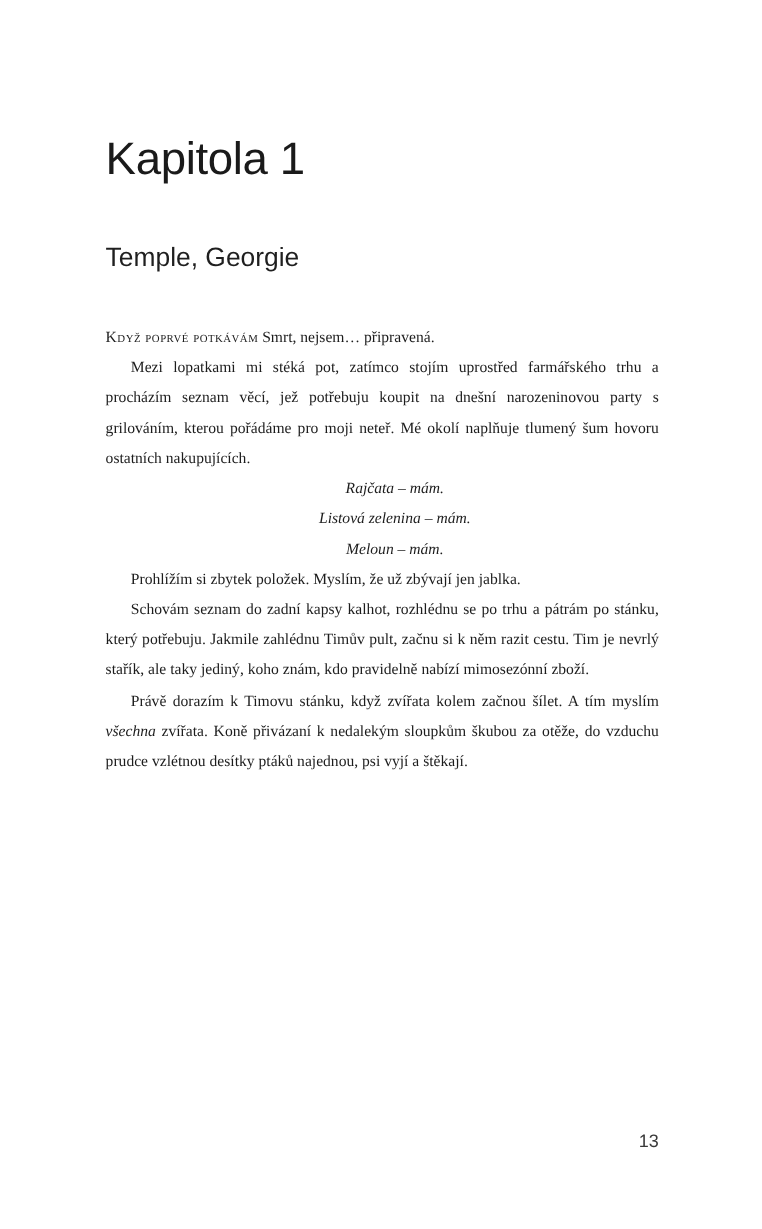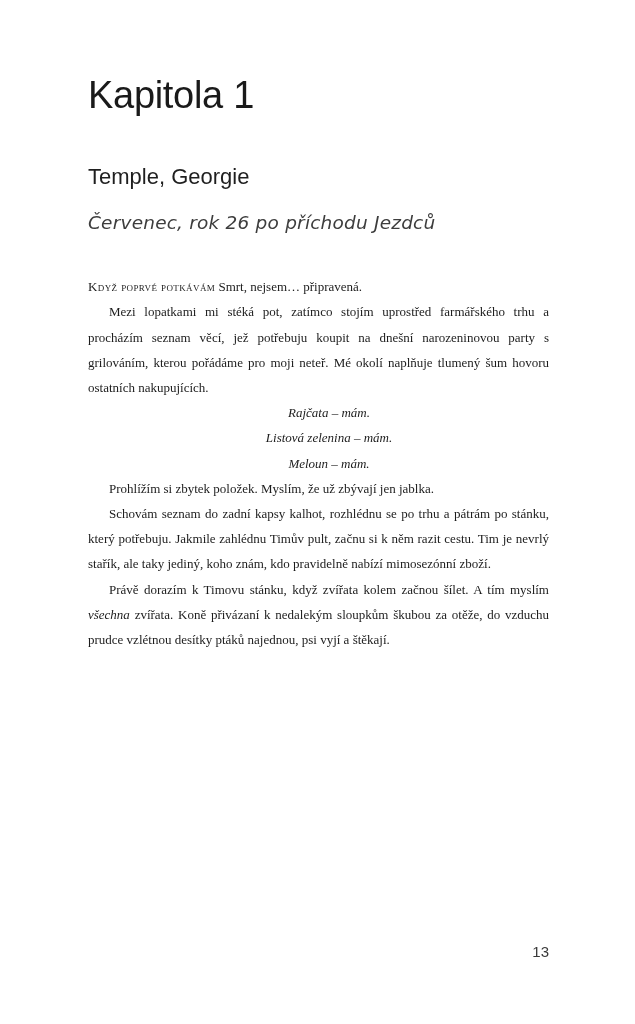--- a/index.html
+++ b/index.html
@@ -31,21 +31,21 @@
   }
 
   
   .chapter-title {
     font-family: "Liberation Sans", "DejaVu Sans", sans-serif;
     font-size: 38px;
     font-weight: 400;
     color: #1a1a1a;
     letter-spacing: -0.3px;
     margin: 0;
-    padding-top: 74px;
+    padding-top: 112px;
     line-height: 1.15;
   }
 
   
   .place-subtitle {
     font-family: "Liberation Sans", "DejaVu Sans", sans-serif;
     font-size: 22px;
     font-weight: 400;
     color: #1f1f1f;
     margin: 0;
@@ -119,21 +119,20 @@
 </head>
 <body>
 
 <div class="page">
   <div class="content">
 
     <h1 class="chapter-title">Kapitola 1</h1>
 
     <h2 class="place-subtitle">Temple, Georgie</h2>
 
-    <p class="date-line">Červenec, rok 26 po příchodu Jezdců</p>
 
     <div class="body-text">
 
       <p class="para first"><span class="smallcaps">Když poprvé potkávám</span><span> Smrt, nejsem… připravená.</span></p>
 
       <p class="para">Mezi lopatkami mi stéká pot, zatímco stojím uprostřed farmářského trhu a procházím seznam věcí, jež potřebuju koupit na dnešní narozeninovou party s grilováním, kterou pořádáme pro moji neteř. Mé okolí naplňuje tlumený šum hovoru ostatních nakupujících.</p>
 
       <p class="para list-item">Rajčata – mám.</p>
 
       <p class="para list-item">Listová zelenina – mám.</p>

